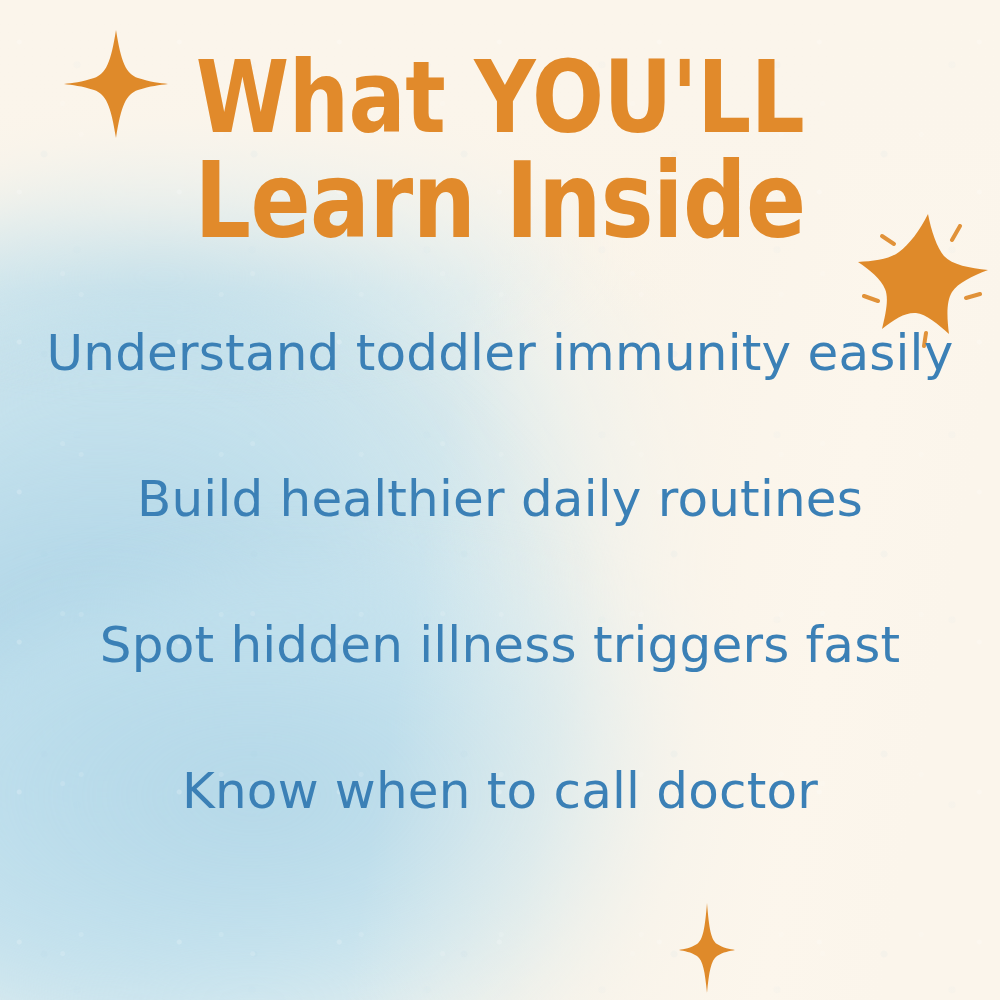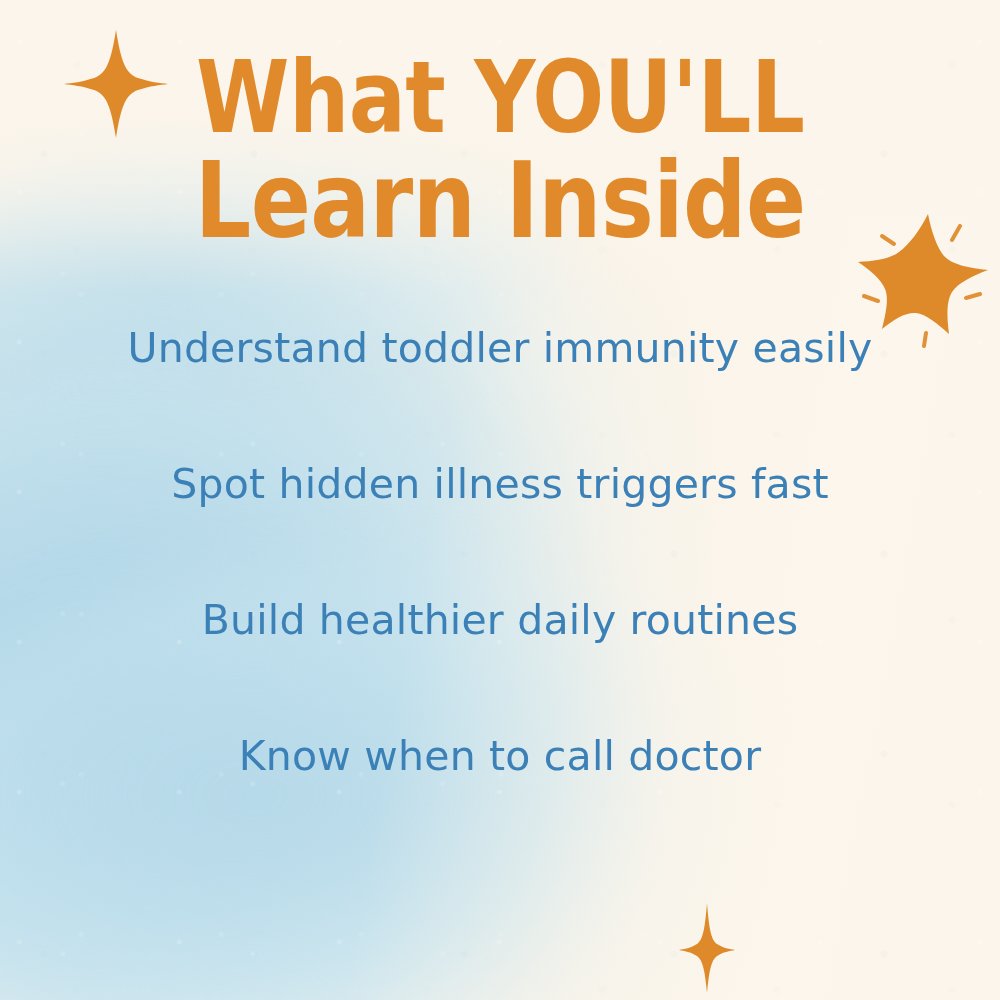--- a/index.html
+++ b/index.html
@@ -137,21 +137,20 @@
     background-size: 160px 150px, 190px 170px, 140px 160px, 210px 200px, 175px 185px;
     pointer-events: none;
   }
 
   
   .content {
     position: absolute;
     inset: 0;
     display: flex;
     flex-direction: column;
-    align-items: center;
   }
 
   .title-block {
     margin-top: 52px;
     text-align: center;
     line-height: 0.93;
     user-select: none;
   }
 
   .title-line {
@@ -174,21 +173,21 @@
     margin-top: 88px;
     width: 100%;
     display: flex;
     flex-direction: column;
     align-items: center;
   }
 
   .bullet-line {
     font-family: "DejaVu Sans", sans-serif;
     font-weight: 400;
-    font-size: 41px;
+    font-size: 50px;
     letter-spacing: 0.2px;
     color: #3B80B6;
     text-align: center;
     margin-bottom: 88px;
     white-space: nowrap;
     user-select: none;
   }
   .bullet-line:last-child { margin-bottom: 12px; }
 
   
@@ -239,19 +238,19 @@
 
   <div class="content">
 
     <div class="title-block">
       <span class="title-line line-1">What YOU'LL</span>
       <span class="title-line line-2">Learn Inside</span>
     </div>
 
     <div class="bullets">
       <div class="bullet-line">Understand toddler immunity easily</div>
+      <div class="bullet-line">Build healthier daily routines</div>
       <div class="bullet-line">Spot hidden illness triggers fast</div>
-      <div class="bullet-line">Build healthier daily routines</div>
       <div class="bullet-line">Know when to call doctor</div>
     </div>
 
   </div>
 </div>
 
 </body></html>

